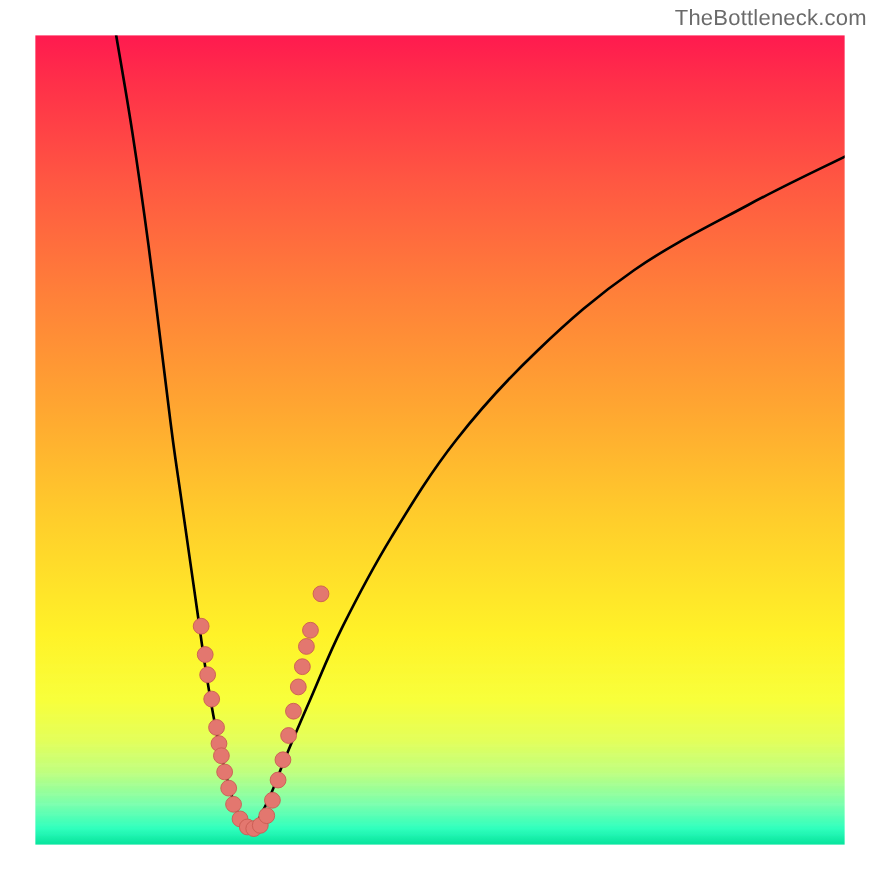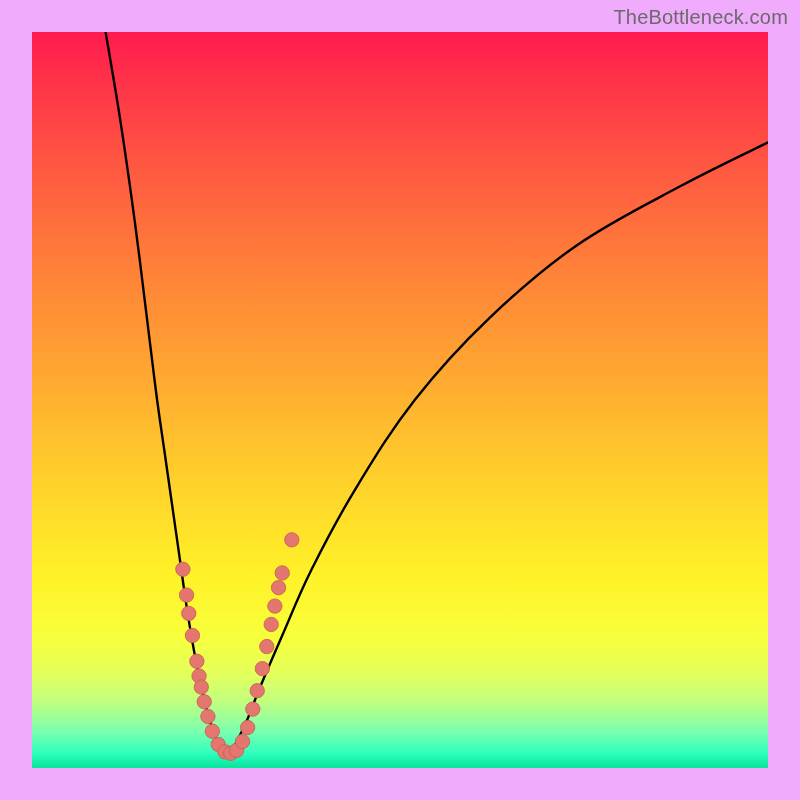--- a/index.html
+++ b/index.html
@@ -8,21 +8,21 @@
     width: 800px;
     height: 800px;
     background: #000;
     overflow: hidden;
     font-family: Arial, Helvetica, sans-serif;
   }
   .stage {
     position: relative;
     width: 800px;
     height: 800px;
-    background: #f0abfc;
+    background: #ffffff;
   }
   .plot {
     position: absolute;
     left: 32px;
     top: 32px;
     width: 736px;
     height: 736px;
     overflow: hidden;
   }
   .gradient {

